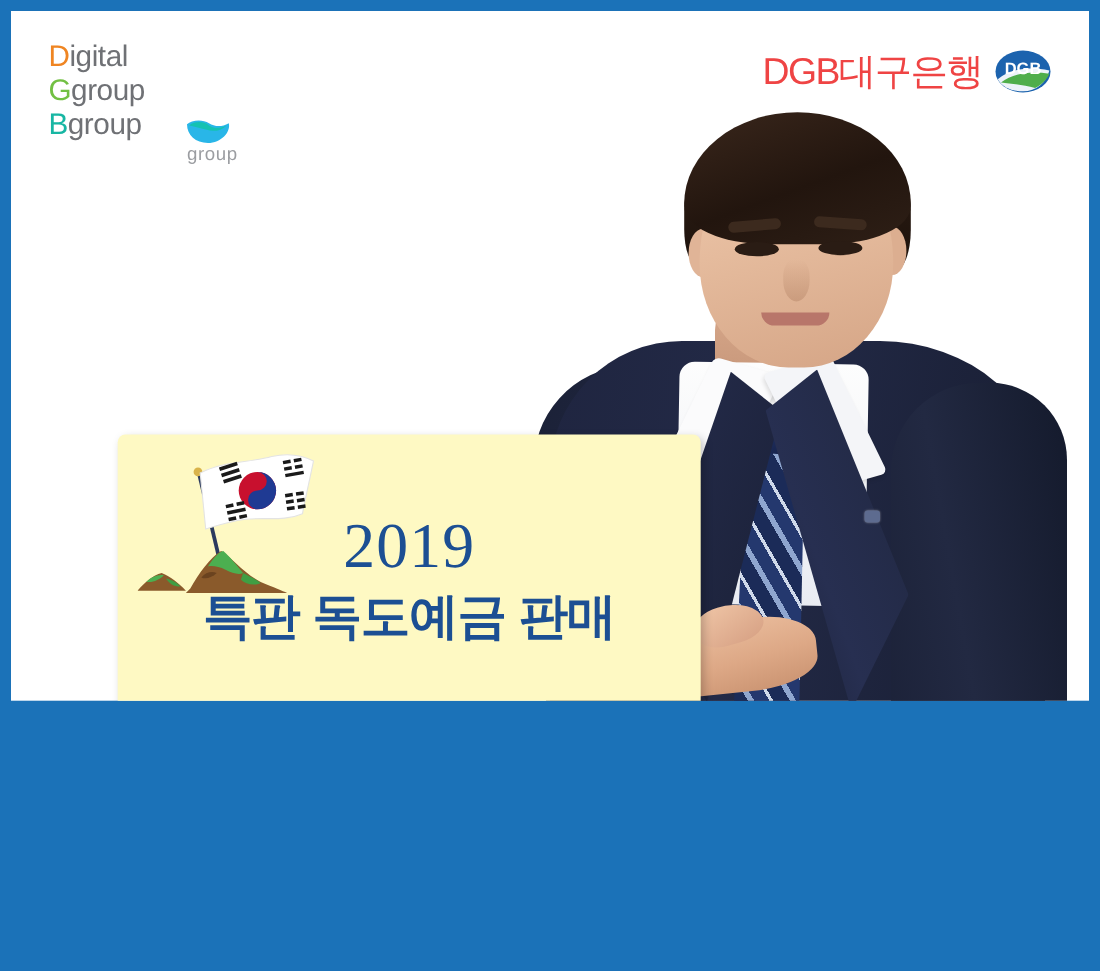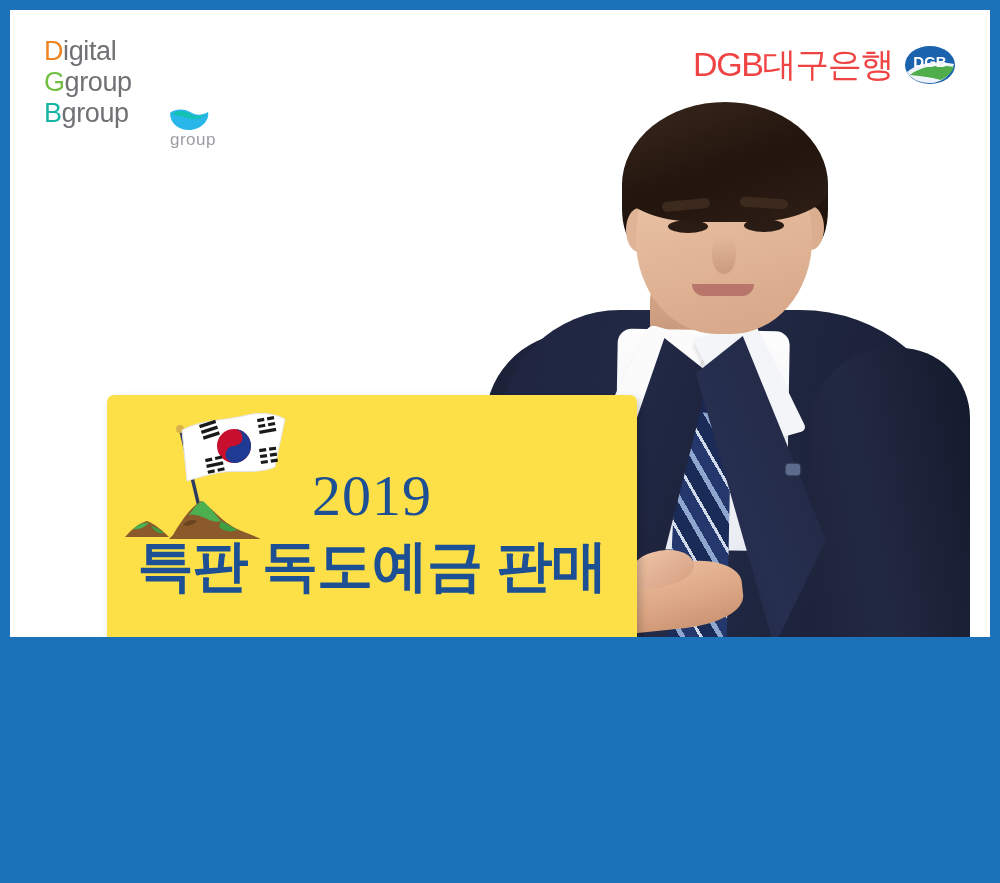--- a/index.html
+++ b/index.html
@@ -390,21 +390,21 @@
     transform: rotate(-16deg);
   }
 
   
   .placard {
     position: absolute;
     left: 97px;
     top: 385px;
     width: 530px;
     height: 337px;
-    background: #fde047;
+    background: #fef9c3;
     border-radius: 7px;
     overflow: hidden;
     box-shadow: 3px 4px 9px rgba(0,0,0,0.22);
   }
 
   .placard-title {
     position: absolute;
     left: 0;
     right: 0;
     top: 72px;
@@ -414,21 +414,21 @@
     color: #1c4f93;
     letter-spacing: 1px;
     line-height: 1;
   }
   .placard-subtitle {
     position: absolute;
     left: 0;
     right: 0;
     top: 140px;
     text-align: center;
-    font-size: 56px;
+    font-size: 45px;
     font-weight: bold;
     color: #1c4f93;
     letter-spacing: -1px;
     line-height: 1.12;
   }
 
   .flag-art {
     position: absolute;
     left: 18px;
     top: 8px;

